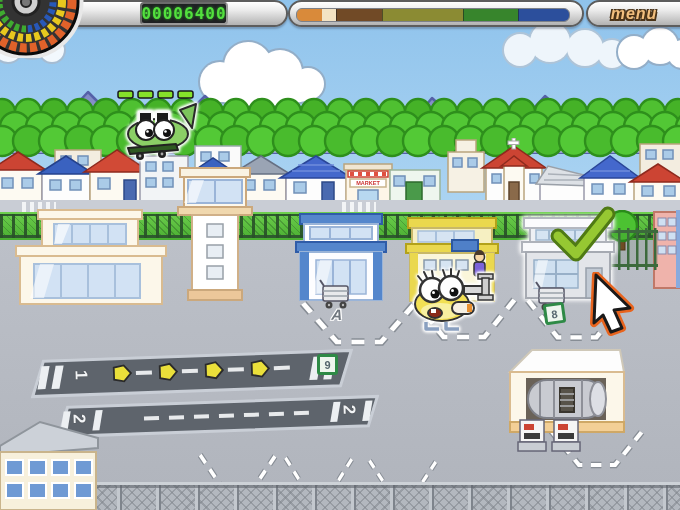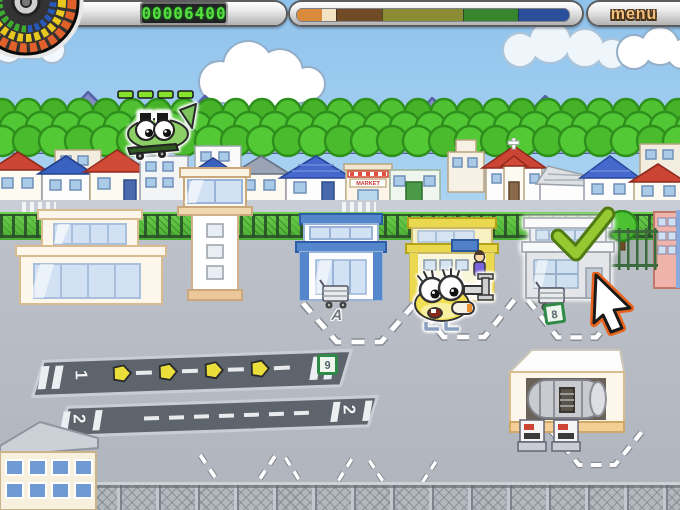--- a/index.html
+++ b/index.html
@@ -14,21 +14,21 @@
   #pill-right{left:586px;width:96px;border-radius:14px 0 0 14px;}
   #score-box{left:140px;top:2px;width:88px;height:23px;background:#1f2123;border:2px solid;border-color:#6b6b6b #9a9a9a #9a9a9a #6b6b6b;
              border-radius:4px;box-sizing:border-box;z-index:32;display:flex;align-items:center;justify-content:center;}
   #score-box span{font-family:"DejaVu Sans Mono",monospace;font-weight:bold;font-size:16px;color:#53e03e;
                   letter-spacing:1px;text-shadow:0 0 3px #2fa82a;}
   #progress-bar{left:296px;top:8px;width:272px;height:12px;border:1px solid #7c8088;border-radius:6px;overflow:hidden;
                 display:flex;z-index:32;background:#999;}
   .pseg{height:100%;}
   #menu-btn{left:586px;top:0;width:96px;height:27px;z-index:33;display:flex;align-items:center;justify-content:center;cursor:pointer;}
   #menu-btn span{font-weight:bold;font-size:16px;letter-spacing:1px;color:#f2bf7e;
-     text-shadow:-1.5px -1.5px 0 #4a3318,1.5px -1.5px 0 #4a3318,-1.5px 1.5px 0 #4a3318,1.5px 1.5px 0 #4a3318,0 2px 0 #4a3318;}
+     text-shadow:-1.5px -1.5px 0 #4a3318,1.5px -1.5px 0 #4a3318,-1.5px 1.5px 0 #4a3318,1.5px 1.5px 0 #4a3318,0 2px 0 #4a3318;font-style:italic;}
   #gauge{left:-30px;top:-54px;z-index:31;}
   
   #street{left:0;top:200px;width:680px;height:16px;background:#c9cdd5;z-index:4;}
   .crosswalk{position:absolute;top:2px;width:34px;height:12px;
      background:repeating-linear-gradient(90deg,#f2f4f6 0 4px,transparent 4px 8px);}
   #grass{left:0;top:212px;width:680px;height:30px;background:linear-gradient(#6ed04e,#46aa2e);z-index:5;}
   #hedge-fence{left:0;top:2px;right:0;height:24px;
      background-image:
        repeating-linear-gradient(90deg,rgba(40,80,40,.9) 0 2.5px,transparent 2.5px 12px),
        linear-gradient(to bottom,#2e5a2e 0 2px,transparent 2px calc(100% - 3px),#2e5a2e calc(100% - 3px) 100%),

